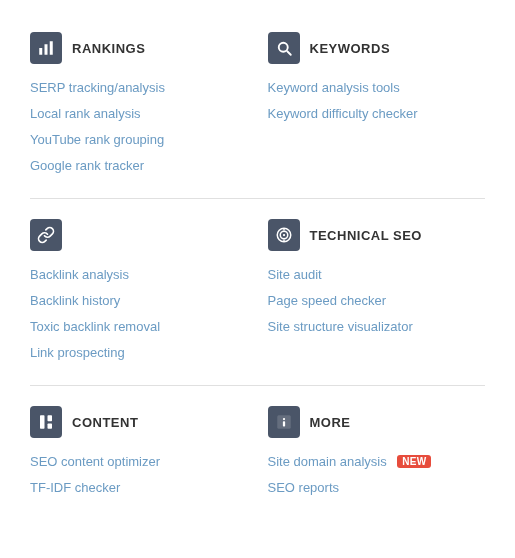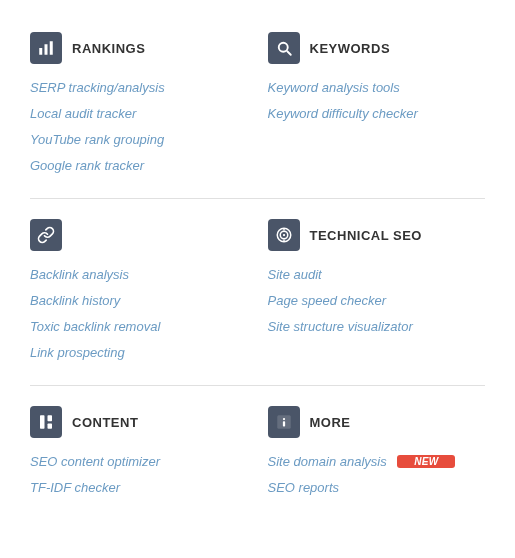--- a/index.html
+++ b/index.html
@@ -46,42 +46,41 @@
       color: #333;
       letter-spacing: 0.5px;
       text-transform: uppercase;
       text-align: right;
     }
     .section-links {
       list-style: none;
       display: flex;
       flex-direction: column;
       gap: 8px;
-      font-style: italic;
     }
     .section-links li a {
       font-size: 13px;
       color: #6b9bc3;
       text-decoration: none;
       cursor: pointer;
     }
     .divider-row {
       grid-column: 1 / -1;
       border: none;
       border-top: 1px solid #e0e0e0;
       margin: 4px 10px;
     }
     .badge-new {
       display: inline-block;
       background: #e74c3c;
       color: #fff;
       font-size: 10px;
       font-weight: 700;
       border-radius: 3px;
-      padding: 1px 17px;
+      padding: 1px 5px;
       margin-left: 6px;
       vertical-align: middle;
       letter-spacing: 0.3px;
     }
   </style>
 </head>
 <body>
 
 <div class="grid">
 
@@ -91,21 +90,21 @@
         <svg viewBox="0 0 24 24" xmlns="http://www.w3.org/2000/svg">
           <rect x="3" y="12" width="4" height="9"></rect>
           <rect x="10" y="7" width="4" height="14"></rect>
           <rect x="17" y="3" width="4" height="18"></rect>
         </svg>
       </div>
       <span class="section-title">RANKINGS</span>
     </div>
     <ul class="section-links">
       <li><a href="#">SERP tracking/analysis</a></li>
-      <li><a href="#">Local audit tracker</a></li>
+      <li><a href="#">Local rank analysis</a></li>
       <li><a href="#">YouTube rank grouping</a></li>
       <li><a href="#">Google rank tracker</a></li>
     </ul>
   </div>
 
   <div class="section">
     <div class="section-header">
       <div class="section-icon">
         <svg viewBox="0 0 24 24" xmlns="http://www.w3.org/2000/svg">
           <path d="M21 21l-4.35-4.35M17 11A6 6 0 1 1 5 11a6 6 0 0 1 12 0z" stroke="#fff" stroke-width="2.5" fill="none" stroke-linecap="round"></path>

